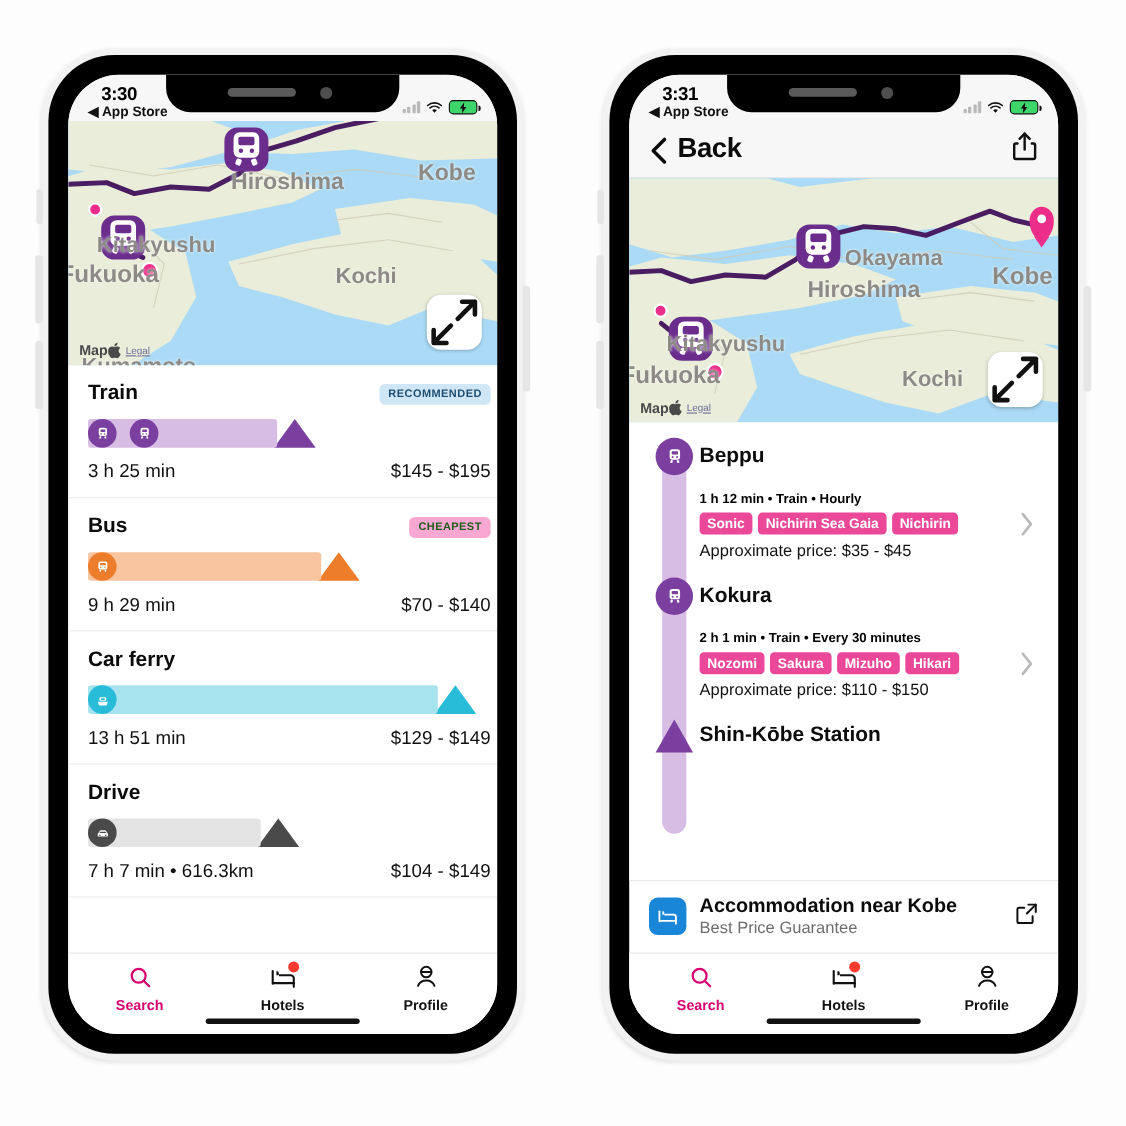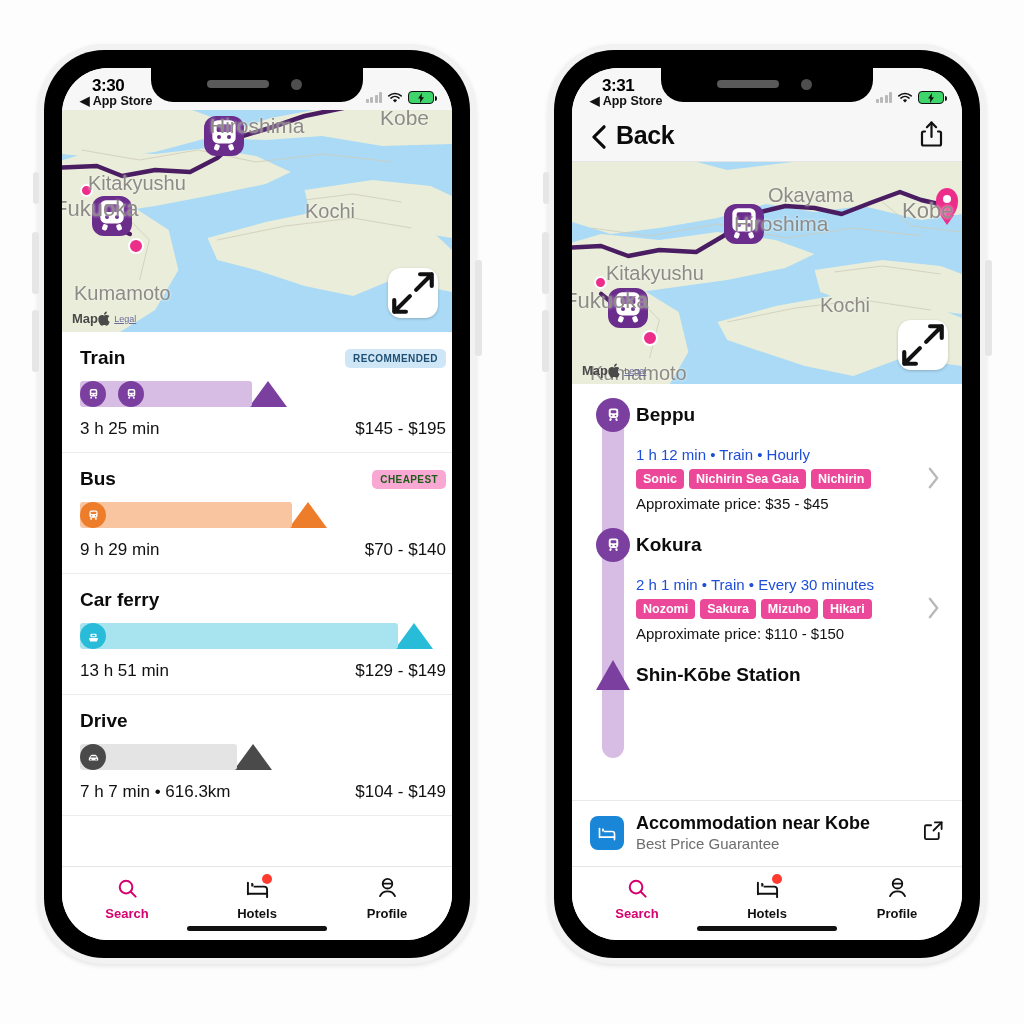--- a/index.html
+++ b/index.html
@@ -77,23 +77,24 @@
   }
   .nav-back { display: flex; align-items: flex-end; gap: 9px; cursor: pointer; }
   .nav-back-label { font-size: 25px; font-weight: bold; color: #0a0a0a; letter-spacing: -.4px; }
 
   
   .map { position: relative; overflow: hidden; background: #aadaf5; }
   .map.left-map  { height: 222px; }
   .map.right-map { height: 222px; }
   .map svg { position: absolute; inset: 0; width: 100%; height: 100%; }
   .map-label {
-    position: absolute; color: #8e8b87; font-weight: normal;
+    position: absolute; color: #8e8b87; font-weight: bold;
     text-shadow: 0 0 3px rgba(255,255,255,.85); white-space: nowrap;
     pointer-events: none;
+    margin-top: 40px;
   }
   .pin-sq {
     position: absolute; width: 40px; height: 40px; background: #6b2d8c;
     border-radius: 12px; display: flex; align-items: center; justify-content: center;
   }
   .dot-pink { position: absolute; width: 13px; height: 13px; background: #ec2d8a;
               border-radius: 50%; border: 2px solid #fff; }
   .mappin {
     position: absolute; width: 22px; height: 30px; background: #ec2d8a;
     border-radius: 50% 50% 50% 50% / 42% 42% 58% 58%;
@@ -135,21 +136,21 @@
   
   .itin { padding: 14px 0 0 0; position: relative; }
   .rail { position: absolute; left: 30px; top: 22px; width: 22px;
           background: #d7bde4; border-radius: 11px; }
   .seg { position: relative; padding-left: 64px; padding-right: 16px; }
   .seg-node { position: absolute; left: 24px; width: 34px; height: 34px;
               border-radius: 50%; background: #7b3fa0; display: flex;
               align-items: center; justify-content: center; }
   .seg-station { font-size: 19px; font-weight: bold; color: #0c0c0c; line-height: 34px; }
   .seg-body { position: relative; padding: 14px 0 16px 0; cursor: pointer; }
-  .seg-meta { font-size: 15px; font-weight: normal; color: #1d4ed8; margin-bottom: 6px; }
+  .seg-meta { font-size: 12px; font-weight: bold; color: #000000; margin-bottom: 6px; }
   .tags { display: flex; flex-wrap: wrap; gap: 5px; margin-bottom: 6px; }
   .tag { background: #ec4899; color: #fff; font-size: 12.5px; font-weight: bold;
          padding: 3px 7px; border-radius: 4px; }
   .seg-price { font-size: 15px; font-weight: normal; color: #121212; }
   .seg-chev { position: absolute; right: 6px; top: 50%; transform: translateY(-50%); }
   .terminus-tri { position: absolute; left: 24px; width: 0; height: 0;
                   border-left: 17px solid transparent; border-right: 17px solid transparent;
                   border-bottom: 30px solid #7b3fa0; }
 
   .promo { display: flex; align-items: center; gap: 12px; padding: 12px 18px 14px 18px;

